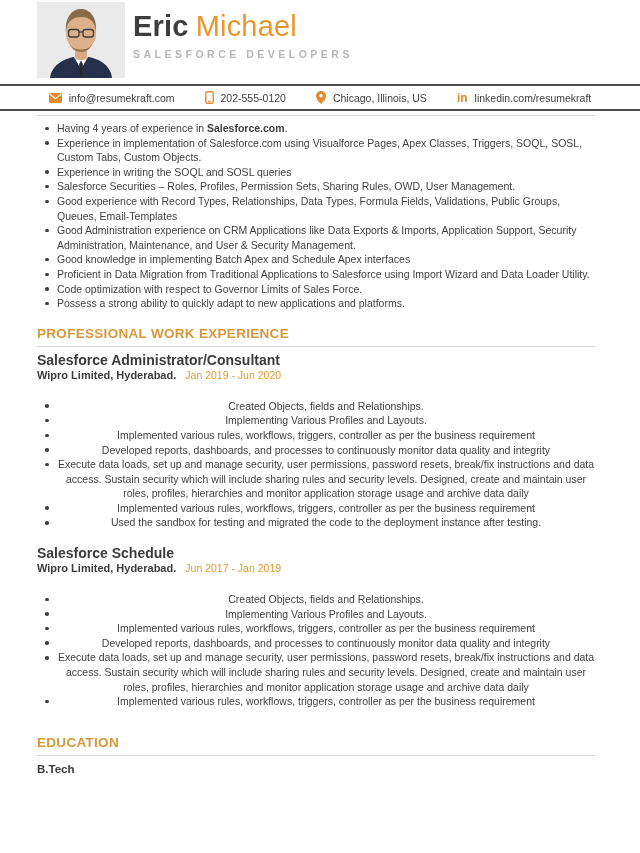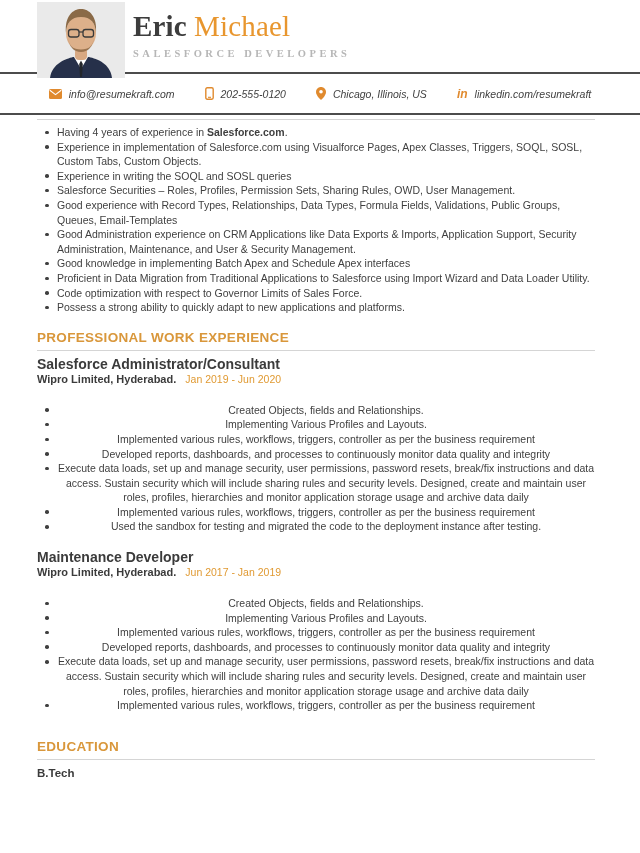--- a/index.html
+++ b/index.html
@@ -3,38 +3,38 @@
 <meta charset="utf-8">
 <style>
   * { margin:0; padding:0; box-sizing:border-box; }
   html,body { background:#ffffff; }
   body {
     width:640px; height:853px; overflow:hidden;
     font-family:"Liberation Sans", sans-serif;
     color:#3f3f3f;
   }
   
-  .header { position:relative; height:72px;font-family:Liberation Serif, serif; }
+  .header { position:relative; height:84px; }
   .photo {
     position:absolute; left:37px; top:2px;
     width:88px; height:76px; overflow:hidden; background:#eaeaea;
   }
   .name-block { position:absolute; left:133px; top:10px; }
   .name { font-size:29px; line-height:32px; letter-spacing:0.2px; }
   .name .first { font-weight:700; color:#3d3d3d; }
   .name .last  { font-weight:500; color:#e8962e; margin-left:7px; }
   .role {
     margin-top:6px; font-size:10.5px; font-weight:700;
     letter-spacing:3.5px; color:#b6b6b6;
   }
   
   .contact-bar {
-    height:43px; border-top:2px solid #4c4c4c; border-bottom:2px solid #4c4c4c;
+    height:27px; border-top:2px solid #4c4c4c; border-bottom:2px solid #4c4c4c;
     display:flex; align-items:center; justify-content:center; gap:30px;
-    font-size:10.5px; color:#3f3f3f;font-style:italic;
+    font-size:10.5px; color:#3f3f3f;
   }
   .contact-item { display:flex; align-items:center; gap:7px; white-space:nowrap; }
   .linkedin-glyph { color:#e08a2e; font-weight:800; font-size:12px; line-height:1; }
   
   .main { padding:0 45px 0 37px; }
   h2.section-title {
     color:#d9973b; font-size:13.5px; font-weight:700;
     letter-spacing:0.3px; line-height:16px;
   }
   .section-rule { border:none; border-top:1px solid #d5d5d5; margin-top:4px; }
@@ -147,21 +147,21 @@
         <li>Implementing Various Profiles and Layouts.</li>
         <li>Implemented various rules, workflows, triggers, controller as per the business requirement</li>
         <li>Developed reports, dashboards, and processes to continuously monitor data quality and integrity</li>
         <li>Execute data loads, set up and manage security, user permissions, password resets, break/fix instructions and data access. Sustain security which will include sharing rules and security levels. Designed, create and maintain user roles, profiles, hierarchies and monitor application storage usage and archive data daily</li>
         <li>Implemented various rules, workflows, triggers, controller as per the business requirement</li>
         <li>Used the sandbox for testing and migrated the code to the deployment instance after testing.</li>
       </ul>
     </div>
 
     <div class="job job2">
-      <div class="job-title">Maintenance Developer</div>
+      <div class="job-title">Salesforce Schedule</div>
       <div class="job-sub">
         <span class="job-company">Wipro Limited, Hyderabad.</span>
         <span class="job-dates">Jun 2017 - Jan 2019</span>
       </div>
       <ul class="bullets job-bullets">
         <li>Created Objects, fields and Relationships.</li>
         <li>Implementing Various Profiles and Layouts.</li>
         <li>Implemented various rules, workflows, triggers, controller as per the business requirement</li>
         <li>Developed reports, dashboards, and processes to continuously monitor data quality and integrity</li>
         <li>Execute data loads, set up and manage security, user permissions, password resets, break/fix instructions and data access. Sustain security which will include sharing rules and security levels. Designed, create and maintain user roles, profiles, hierarchies and monitor application storage usage and archive data daily</li>

